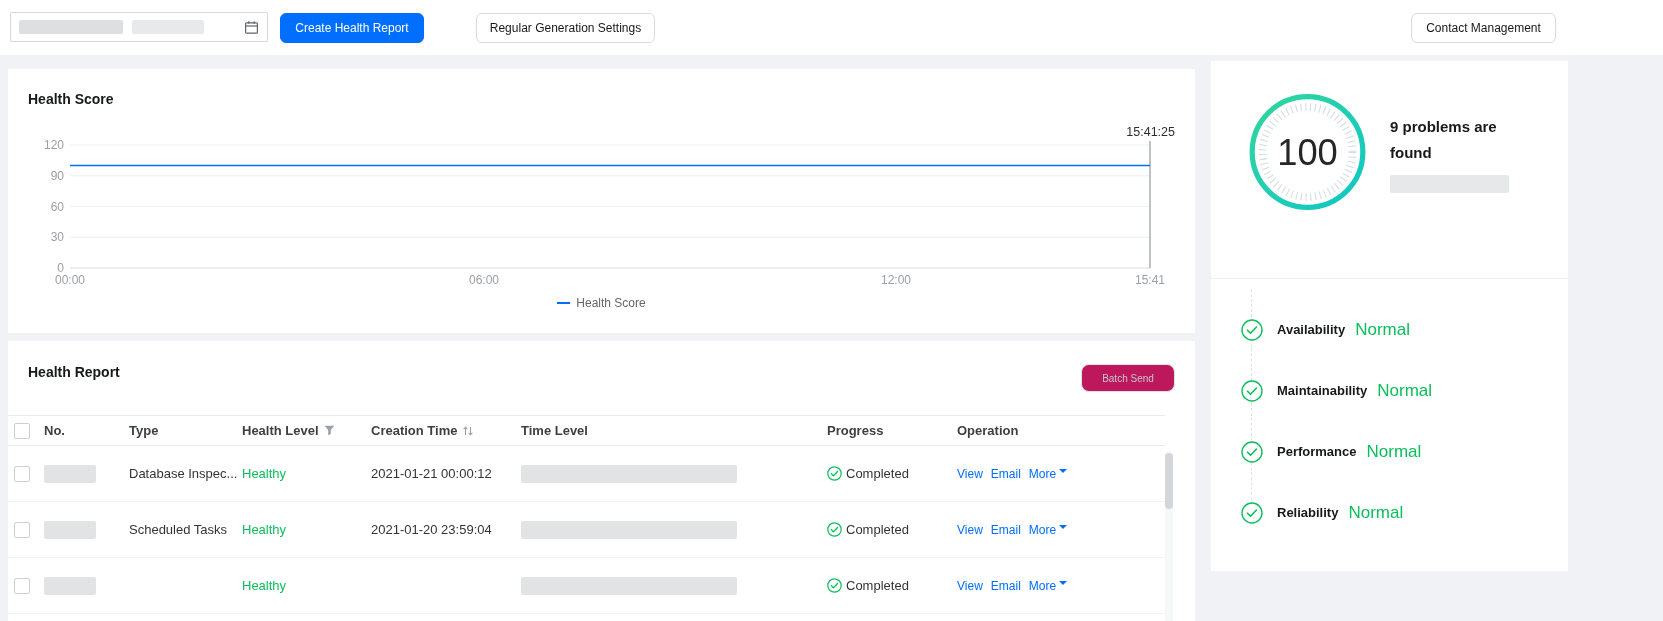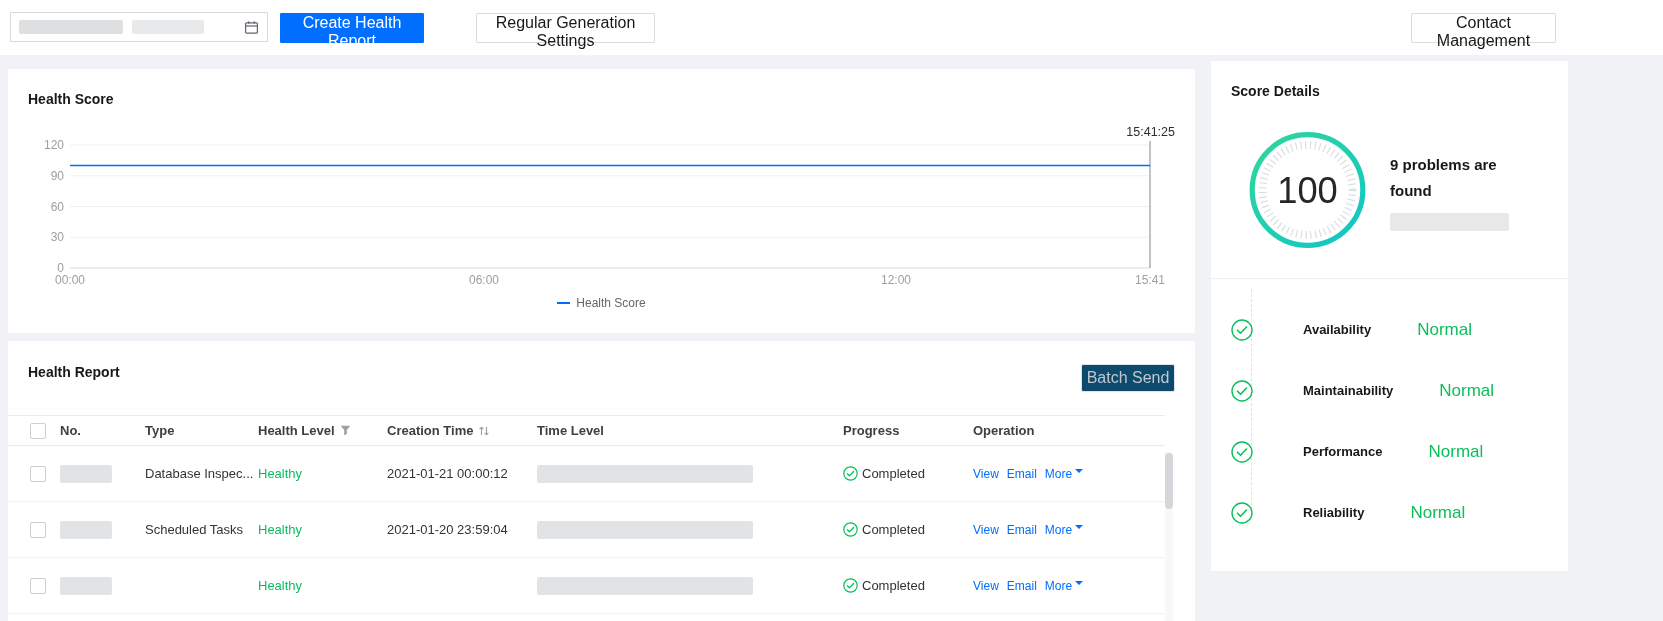--- a/index.html
+++ b/index.html
@@ -21,23 +21,23 @@
     border: 1px solid #d5d9dd; border-radius: 1px; background: #fff;
     display: flex; align-items: center; padding: 0 8px; gap: 9px; cursor: pointer;
   }
   .sel-spacer { flex: 1; }
   .rb { background: #e2e3e5; border-radius: 2px; height: 14px; display: inline-block; }
   .rb-a { width: 104px; background:#dedfe1; }
   .rb-b { width: 72px; background:#e8e9eb; }
   .icon-btn { display: inline-flex; align-items: center; cursor: pointer; }
 
   .btn {
-    position: absolute; top: 13px; height: 30px; font-size: 16px;
+    position: absolute; top: 13px; height: 30px; font-size: 12px;
     font-family: "Liberation Sans", sans-serif;
-    border-radius: 1px; cursor: pointer; text-align: center;
+    border-radius: 6px; cursor: pointer; text-align: center;
   }
   .btn-primary { background: #006eff; border: 1px solid #006eff; color: #fff; }
   .btn-outline { background: #fff; border: 1px solid #d8dbe0; color: #181818; }
   .btn-create   { left: 280px;  width: 144px; }
   .btn-settings { left: 432px;  width: 179px; margin-left: 44px; }
   .btn-contact  { left: 1411px; width: 145px; }
 
   
   .card { position: absolute; background: #fff; }
   #hs-card { left: 8px;    top: 69px;  width: 1187px; height: 264px; }
@@ -58,29 +58,29 @@
     display: inline-block; width: 13px; height: 2px; background: #006eff;
     vertical-align: middle; margin-right: 6px; margin-top: -2px;
   }
 
   
   .hr-header {
     height: 51px; padding: 23px 20px 0 20px;
     display: flex; justify-content: space-between; align-items: flex-start;
   }
   .btn-batch {
-    position: static; height: 28px; width: 94px; font-size: 16px;
-    background: #0c4a6e; border: 1px solid #e0e3e7; color: #c3c7cc;
-    border-radius: 2px; cursor: not-allowed;
+    position: static; height: 28px; width: 94px; font-size: 10px;
+    background: #be185d; border: 1px solid #e0e3e7; color: #c3c7cc;
+    border-radius: 8px; cursor: not-allowed;
   }
   .table { margin-top: 23px; }
   .trow {
     display: grid;
     grid-template-columns: 30px 85px 113px 129px 150px 306px 130px 192px;
-    align-items: center; padding-left: 22px; margin-right: 30px;
+    align-items: center; padding-left: 6px; margin-right: 30px;
   }
   .thead {
     height: 31px; font-size: 13px; font-weight: 600; color: #3c3f44;
     border-top: 1px solid #e9ecef; border-bottom: 1px solid #e9ecef;
   }
   .tr { height: 56px; font-size: 13px; color: #333; border-bottom: 1px solid #f0f2f4; }
   .cb {
     width: 16px; height: 16px; border: 1px solid #ccd0d6; border-radius: 2px;
     background: #fff; display: inline-block; cursor: pointer;
   }
@@ -111,21 +111,21 @@
   .problems-text { font-size: 15px; font-weight: bold; color: #17181a; line-height: 26px; width: 142px; }
   .rb-instance { width: 119px; height: 18px; margin-top: 9px; display: block; background: #e7e8ea; }
   .metrics {
     position: absolute; left: 0; right: 0; top: 217px;
     border-top: 1px solid #eceef1; padding-top: 20px;
   }
   .metrics::before {
     content: ""; position: absolute; left: 40px; top: 10px; height: 226px;
     border-left: 1px dashed #dde2e6;
   }
-  .metric { position: relative; display: flex; align-items: center; height: 61px; padding-left: 20px; gap: 36px; }
+  .metric { position: relative; display: flex; align-items: center; height: 61px; padding-left: 30px; }
   .metric-label { margin-left: 14px; font-size: 13px; font-weight: bold; color: #17181a; }
   .metric-status { margin-left: 10px; font-size: 17px; text-align: right; }
 </style>
 </head>
 <body>
 
 <div class="topbar">
   <div class="selector">
     <span class="rb rb-a"></span>
     <span class="rb rb-b"></span>
@@ -290,21 +290,20 @@
       </span>
     </div>
   </div>
 
   <div class="vscroll">
     <div class="vthumb"></div>
   </div>
 </div>
 
 <div class="card" id="sd-card">
-  <span class="card-title">Score Details</span>
 
   <div class="gauge-row">
     <svg width="140" height="140" viewBox="0 0 140 140">
       <defs>
         <linearGradient id="gg" x1="0" y1="0" x2="1" y2="1">
           <stop offset="0" stop-color="#31d69c"></stop>
           <stop offset="1" stop-color="#0fc6c6"></stop>
         </linearGradient>
       </defs>
       <circle cx="70" cy="70" r="64" fill="none" stroke="url(#gg)" stroke-width="6"></circle>

